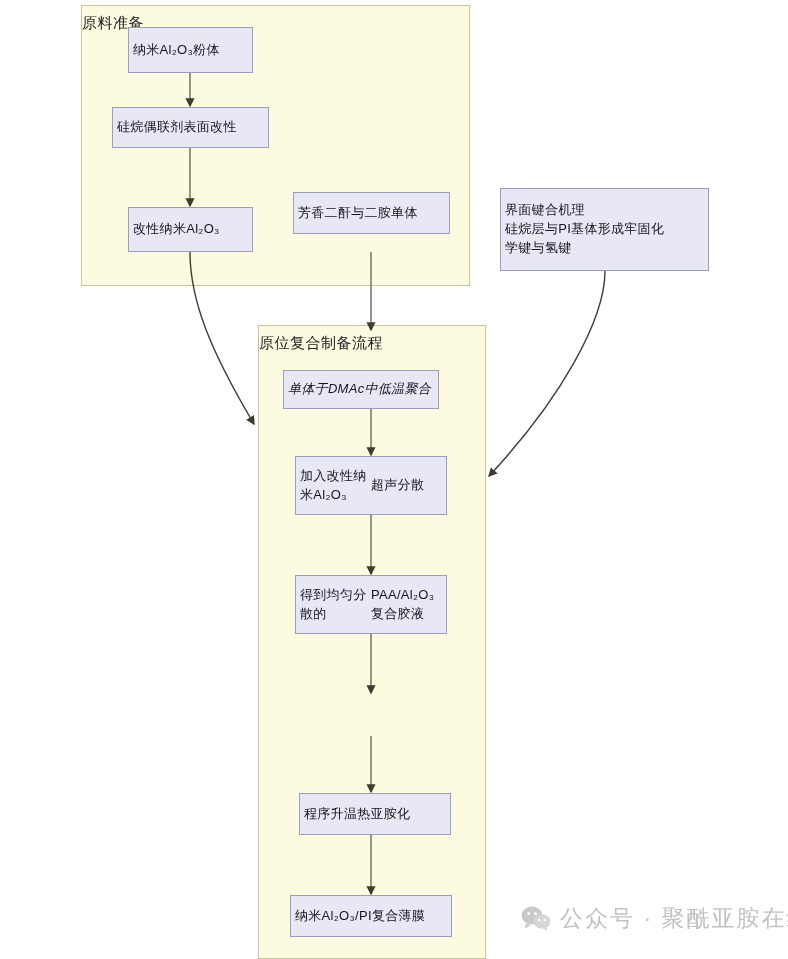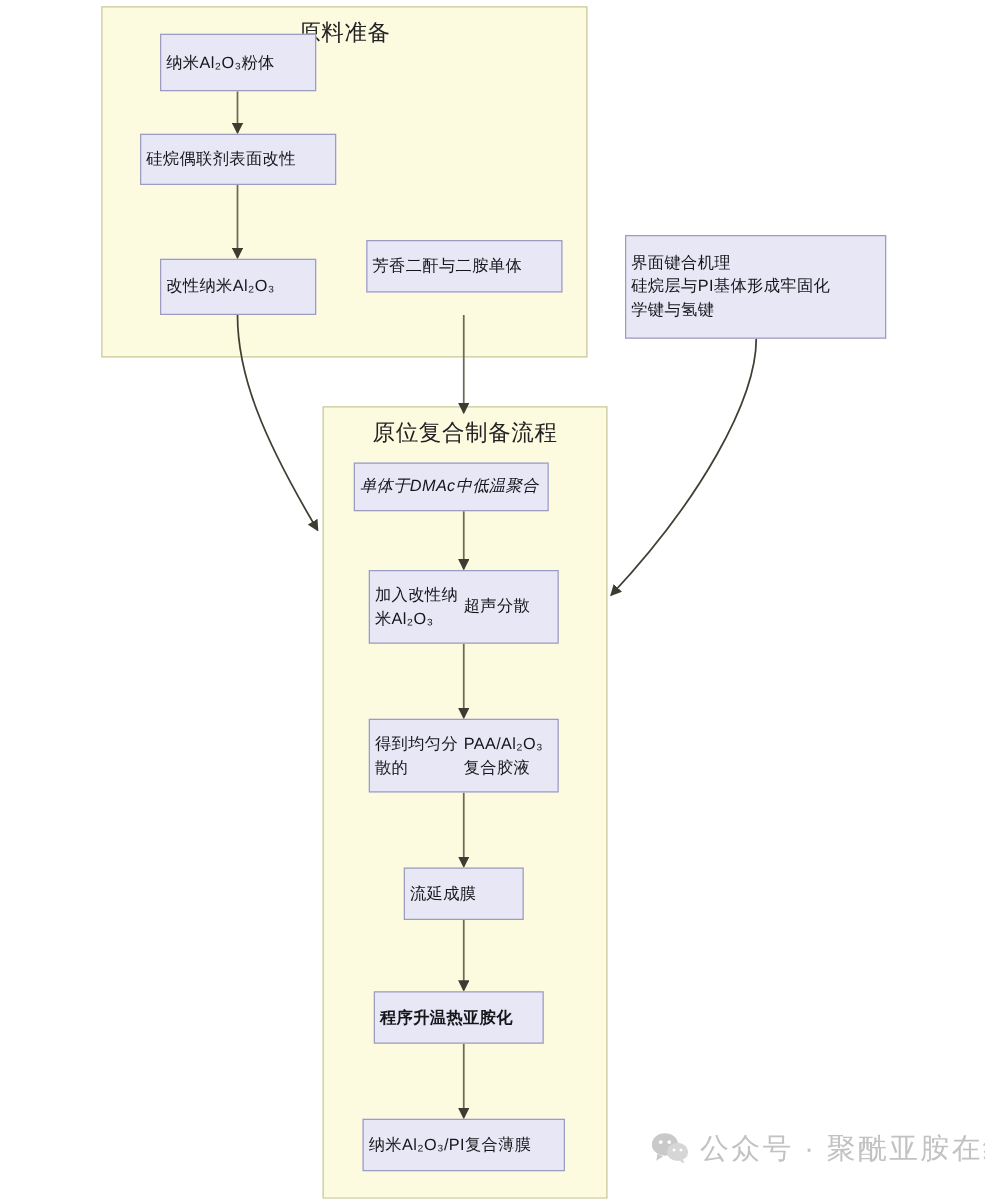--- a/index.html
+++ b/index.html
@@ -11,22 +11,21 @@
   #canvas{position:absolute;inset:0;width:788px;height:959px;}
   .group{
     position:absolute;
     background:#fcfbe0;
     border:1px solid #c9c79a;
     box-sizing:border-box;
   }
   .group-title{
     position:absolute;
     left:0;right:0;
-    text-align:center;
-    font-size:18px;
+    font-size:15px;
     color:#222;
     letter-spacing:.5px;
     white-space:nowrap;
   }
   .node{
     position:absolute;
     background:#e7e7f6;
     border:1px solid #9c9cc0;
     box-sizing:border-box;
     display:flex;
@@ -113,25 +112,22 @@
   <div class="node" style="left:295px;top:456px;width:152px;height:59px;flex-direction:row;">
     <span>加入改性纳米Al₂O₃</span>
     <span>超声分散</span>
   </div>
 
   <div class="node" style="left:295px;top:575px;width:152px;height:59px;flex-direction:row;">
     <span>得到均匀分散的</span>
     <span>PAA/Al₂O₃复合胶液</span>
   </div>
 
-  <div class="node" style="left:323px;top:694px;width:96px;height:42px;">
-    <span>流延成膜</span>
-  </div>
 
-  <div class="node" style="left:299px;top:793px;width:136px;height:42px;font-weight:bold;">
+  <div class="node" style="left:299px;top:793px;width:152px;height:42px;">
     <span>程序升温热亚胺化</span>
   </div>
 
   <div class="node" style="left:290px;top:895px;width:162px;height:42px;">
     <span>纳米Al₂O₃/PI复合薄膜</span>
   </div>
 
   <div class="watermark" style="left:521px;top:903px;">
     <svg class="wechat-mark" width="30" height="25" viewBox="0 0 30 25" aria-hidden="true">
       <ellipse cx="11" cy="9.5" rx="10.5" ry="9" fill="#c9c9c9"></ellipse>

